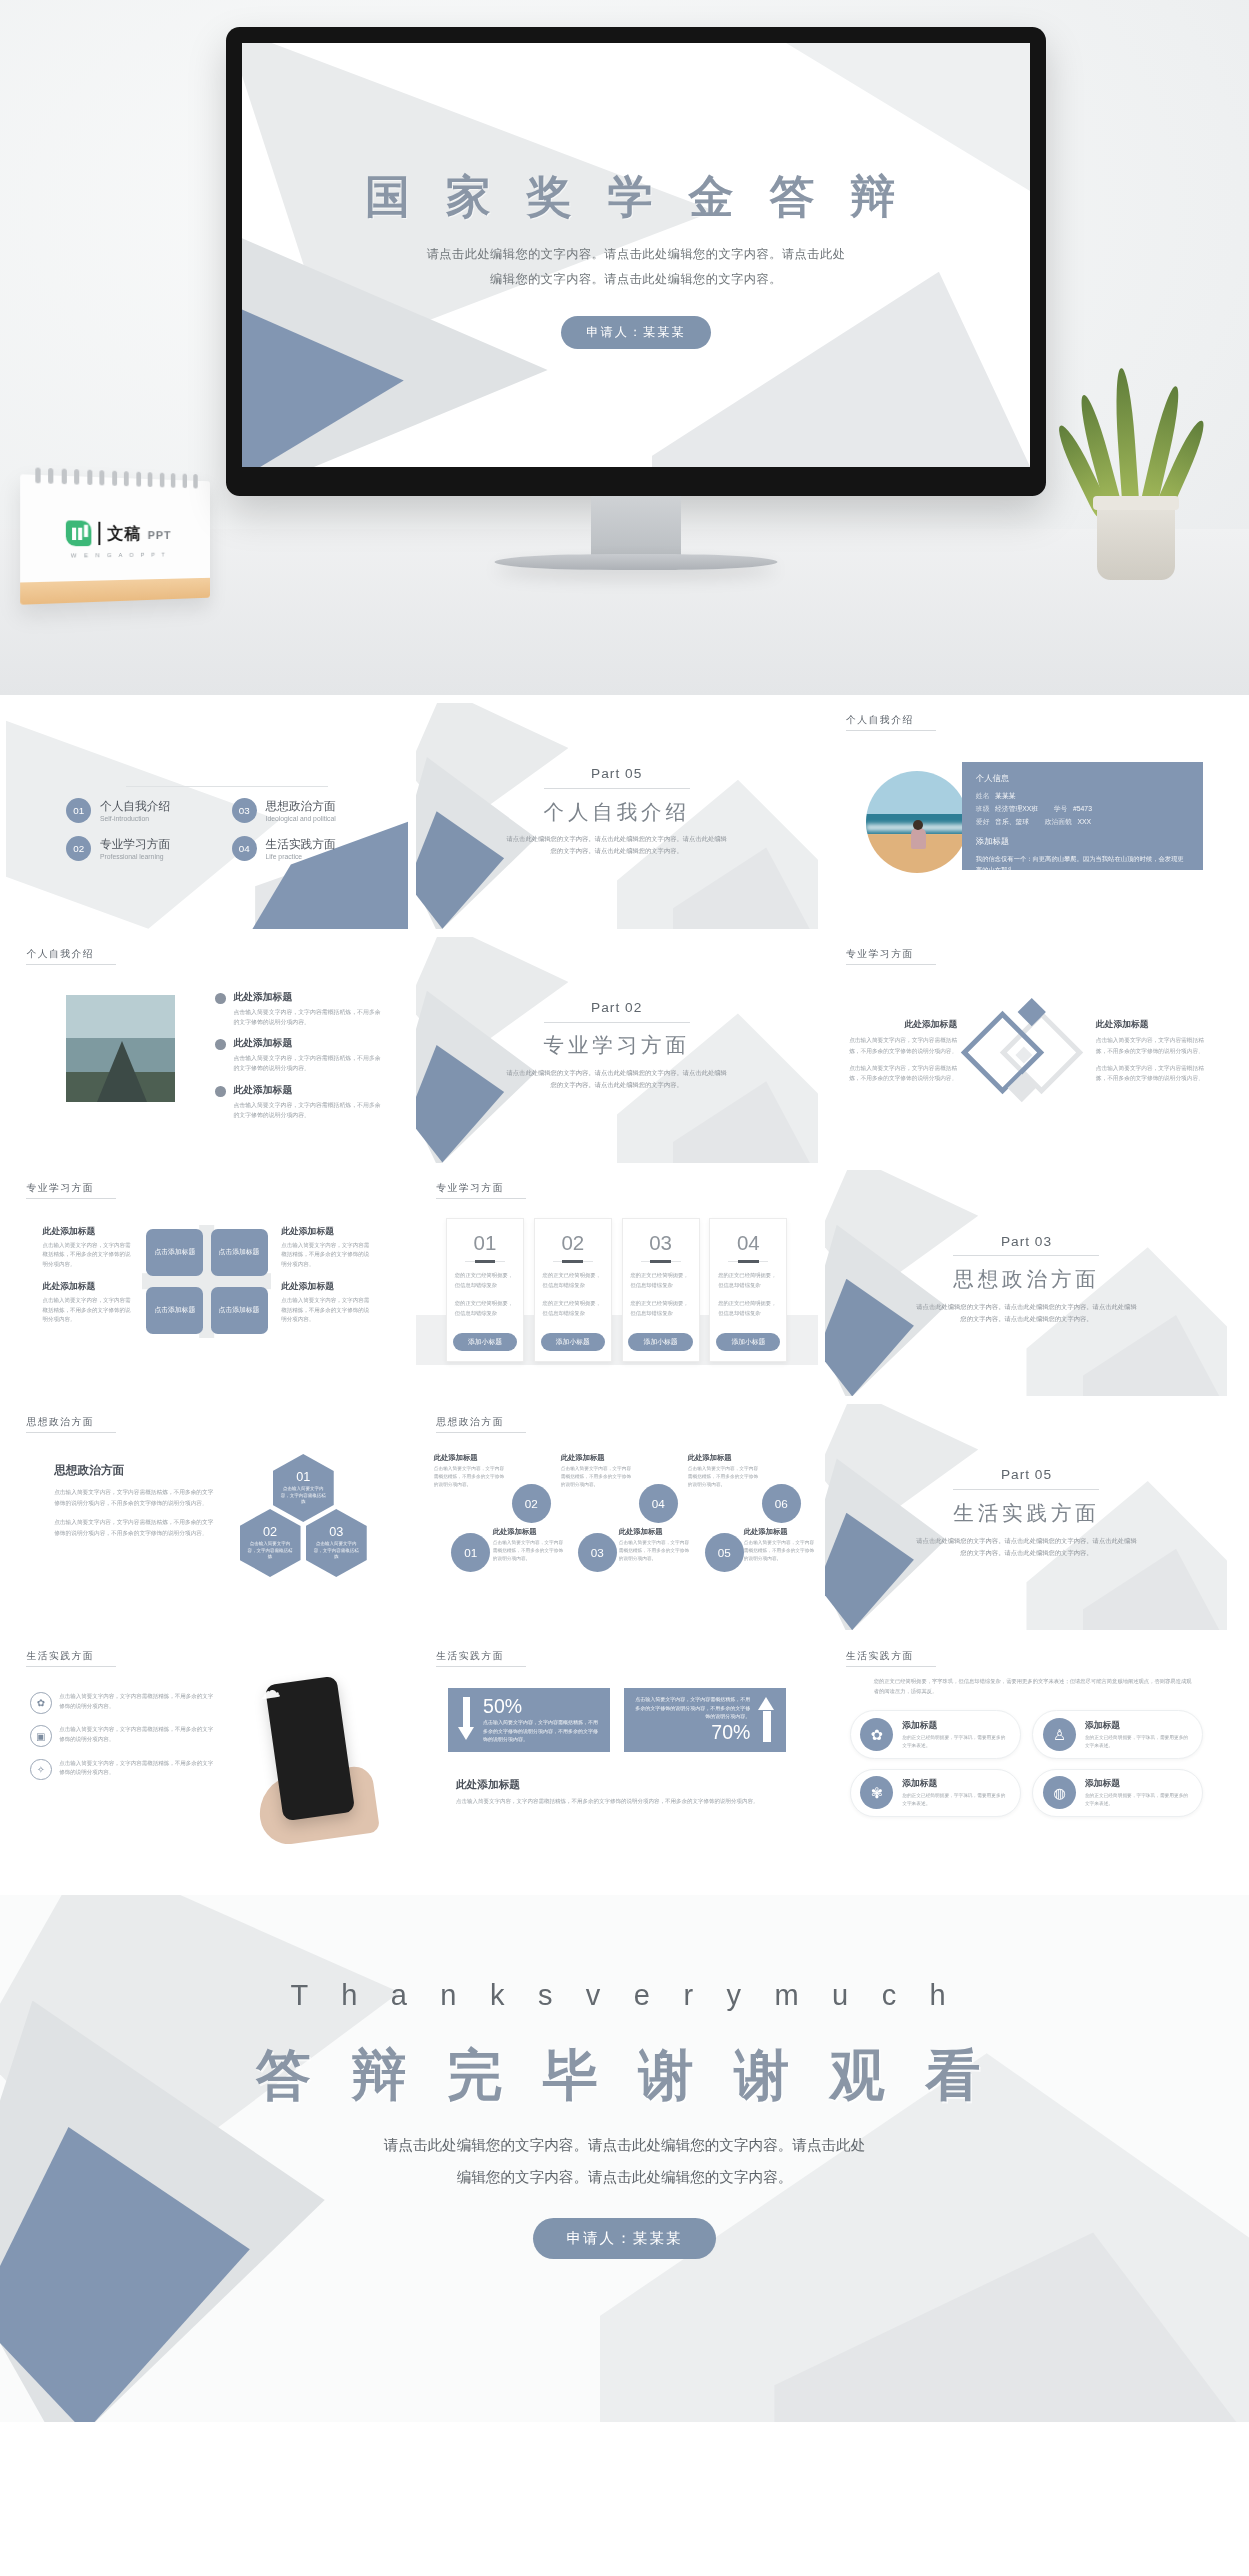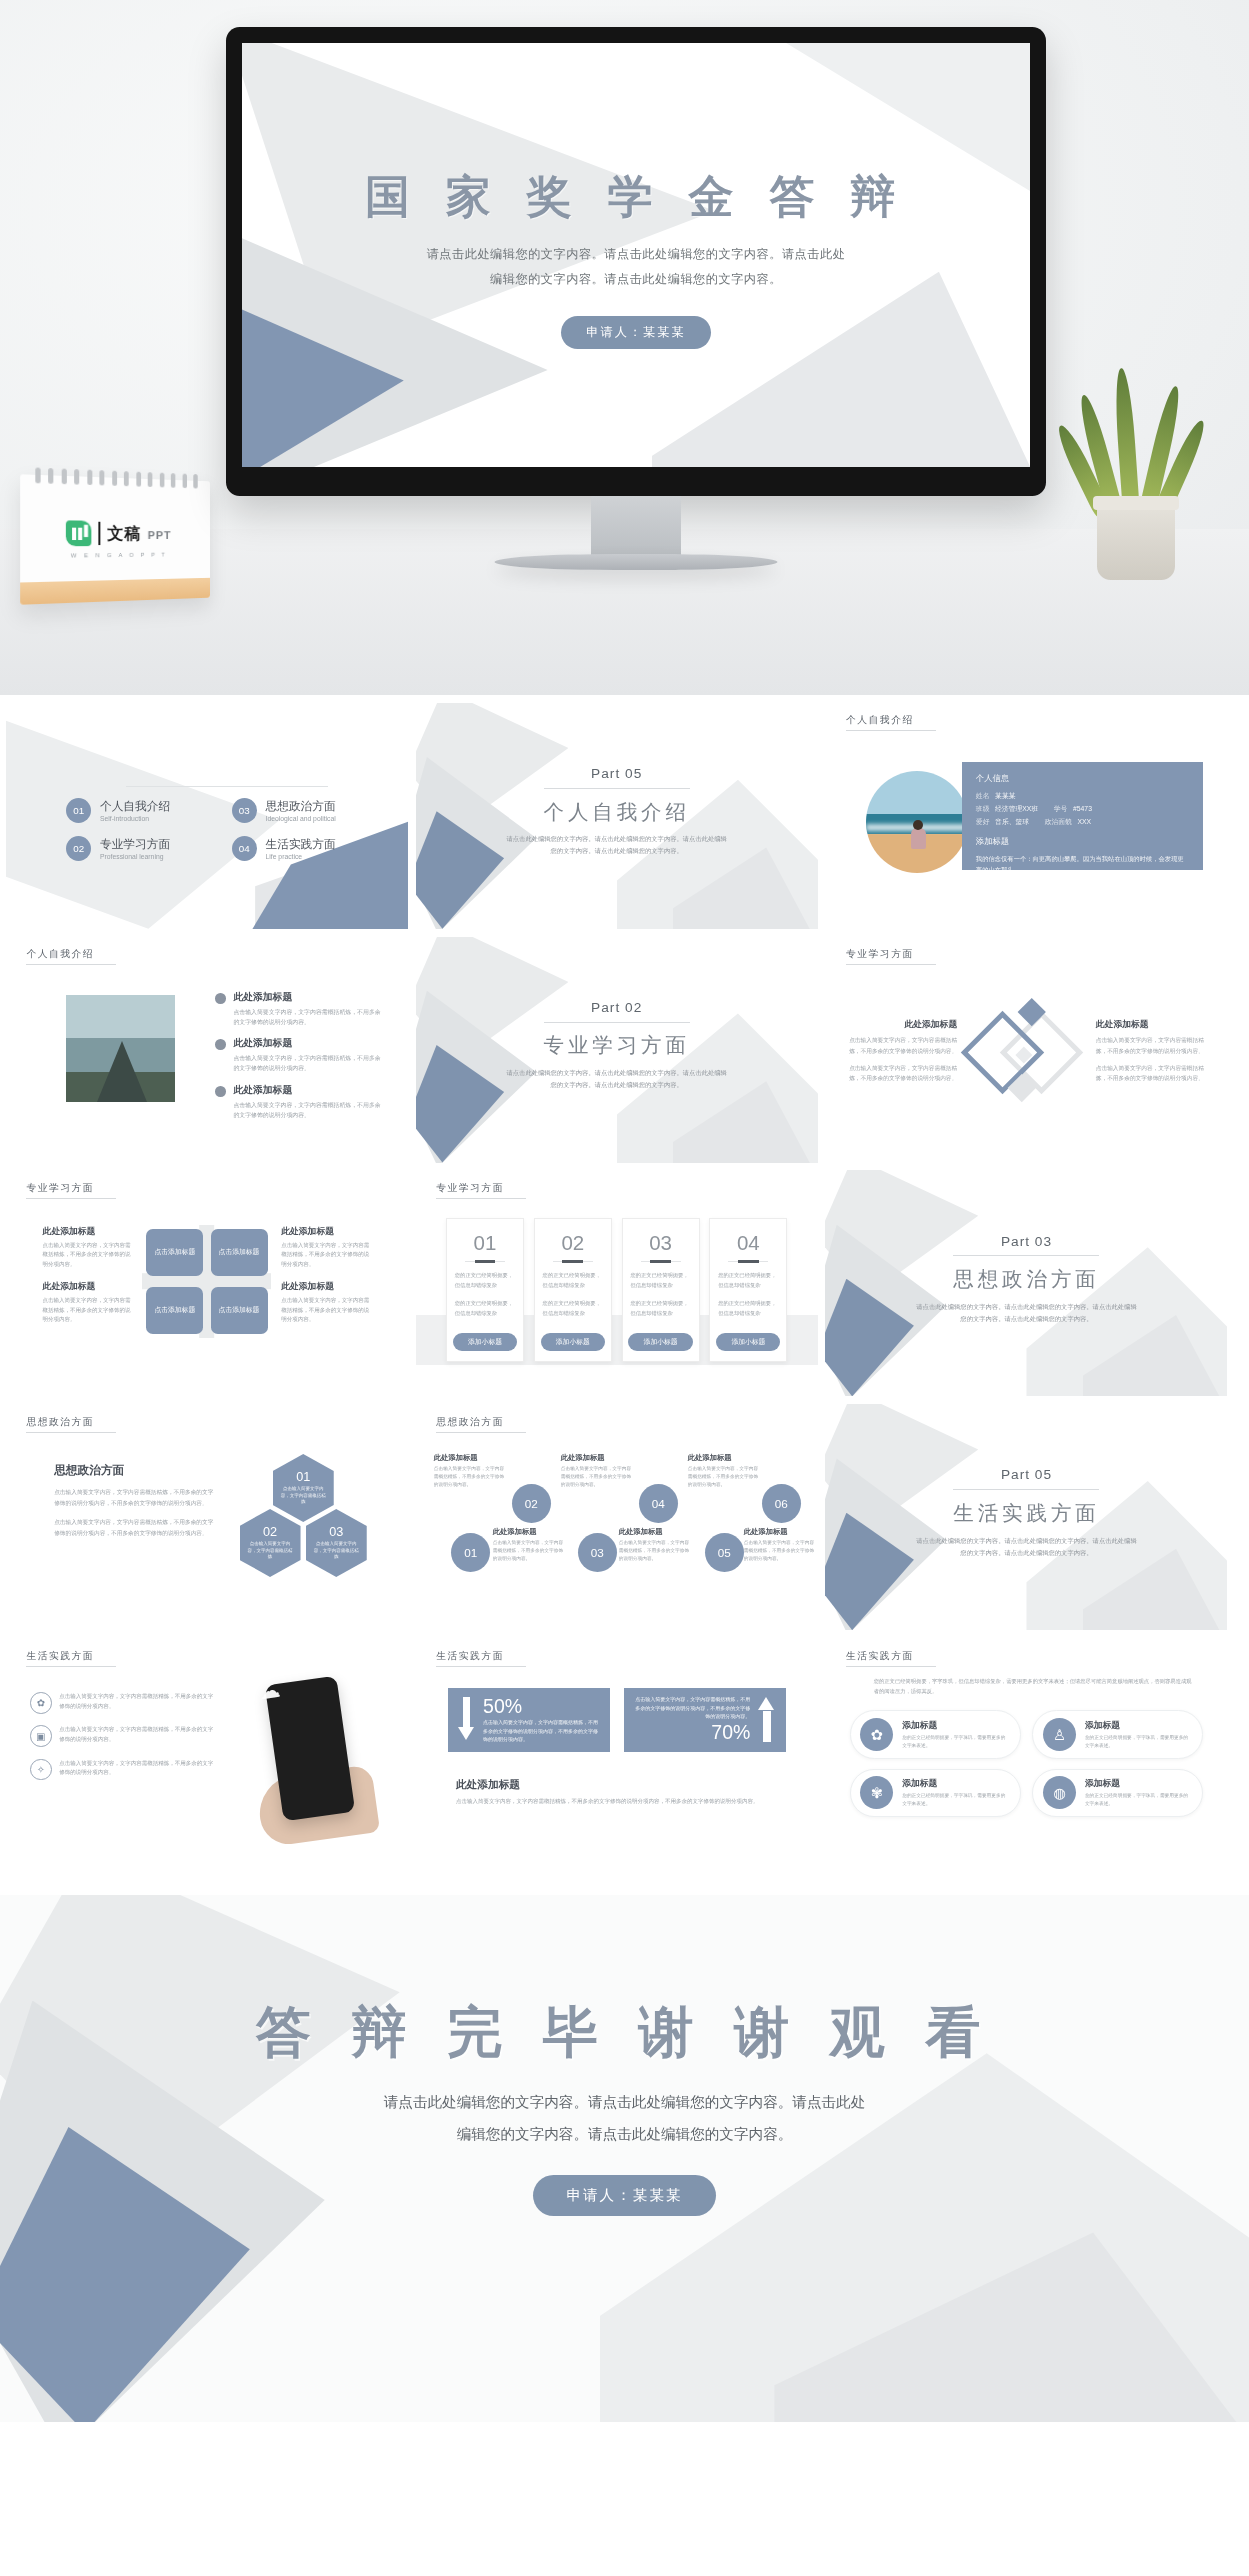--- a/index.html
+++ b/index.html
@@ -290,21 +290,21 @@
   .cl-g2 { left:-4%; top:20%; width:30%; height:86%; background:#dfe2e4;
            clip-path: polygon(22% 0, 100% 44%, 30% 100%, 0 56%); }
   .cl-b1 { left:-2%; top:44%; width:22%; height:58%; background:#8296b2;
            clip-path: polygon(34% 0, 100% 40%, 40% 100%, 0 62%); }
   .cl-g3 { right:-10%; top:30%; width:62%; height:86%; background:#eceeef;
            clip-path: polygon(0 58%, 50% 0, 100% 60%, 100% 100%, 0 100%); }
   .cl-g4 { right:-6%; bottom:-22%; width:44%; height:58%; background:#e4e6e8;
            clip-path: polygon(0 50%, 58% 0, 100% 100%, 0 100%); }
   .cl-content { position:absolute; left:0; right:0; top:16%; text-align:center; z-index:6; }
   .cl-en { font-size:29px; letter-spacing:12.7px; color:#63696f; font-weight:400; }
-  .cl-cn { margin-top:17px; font-size:55px; letter-spacing:12.7px; color:#8a96a6;
+  .cl-cn { margin-top:27px; font-size:55px; letter-spacing:12.7px; color:#8a96a6;
            font-weight:700; text-shadow:1.5px 1.5px 0 rgba(255,255,255,.65); }
   .cl-sub { margin-top:15.6px; font-size:14.6px; line-height:2.2; color:#5e646a; }
   .cl-btn { display:inline-block; margin-top:25px; padding:10.7px 33px; border-radius:21.5px;
             background:#8094ad; color:#fff; font-size:14.6px; letter-spacing:2px; }
 </style>
 </head>
 <body>
 
 <div class="page">
 
@@ -827,20 +827,21 @@
     </div>
   </div>
 
   <div class="closing">
     <div class="poly cl-g3"></div>
     <div class="poly cl-g4"></div>
     <div class="poly cl-g1"></div>
     <div class="poly cl-g2"></div>
     <div class="poly cl-b1"></div>
     <div class="cl-content">
+      <div class="cl-en">T h a n k s   v e r y   m u c h</div>
       <div class="cl-cn">答 辩 完 毕 谢 谢 观 看</div>
       <div class="cl-sub">
         <div>请点击此处编辑您的文字内容。请点击此处编辑您的文字内容。请点击此处</div>
         <div>编辑您的文字内容。请点击此处编辑您的文字内容。</div>
       </div>
       <div class="cl-btn">申请人：某某某</div>
     </div>
   </div>
 
 </div>

